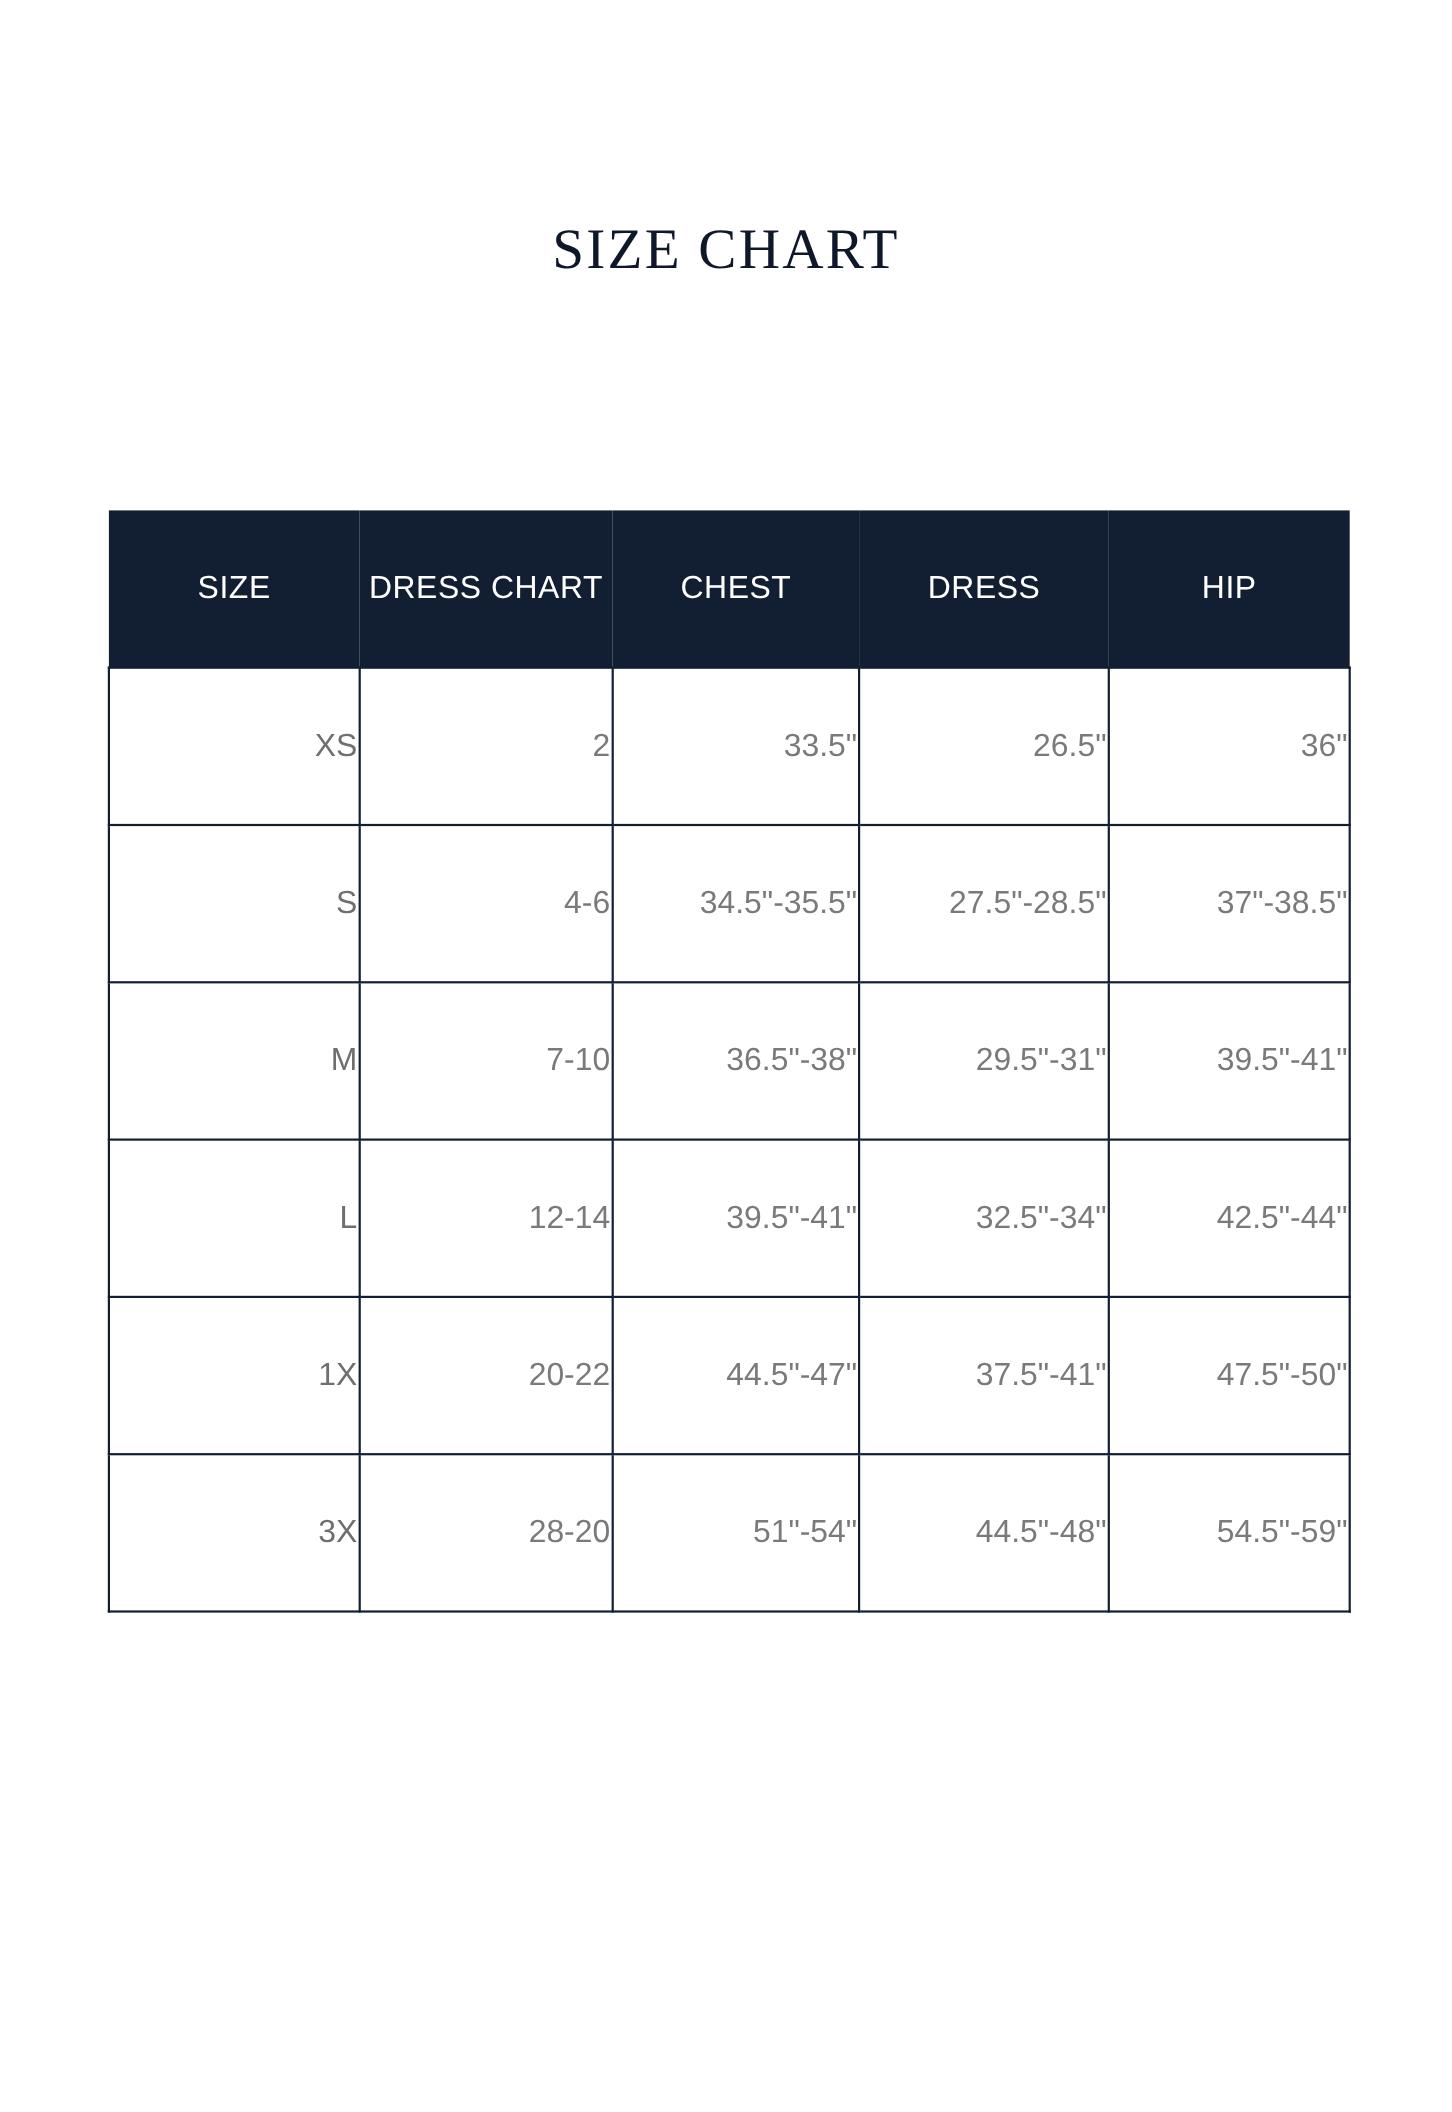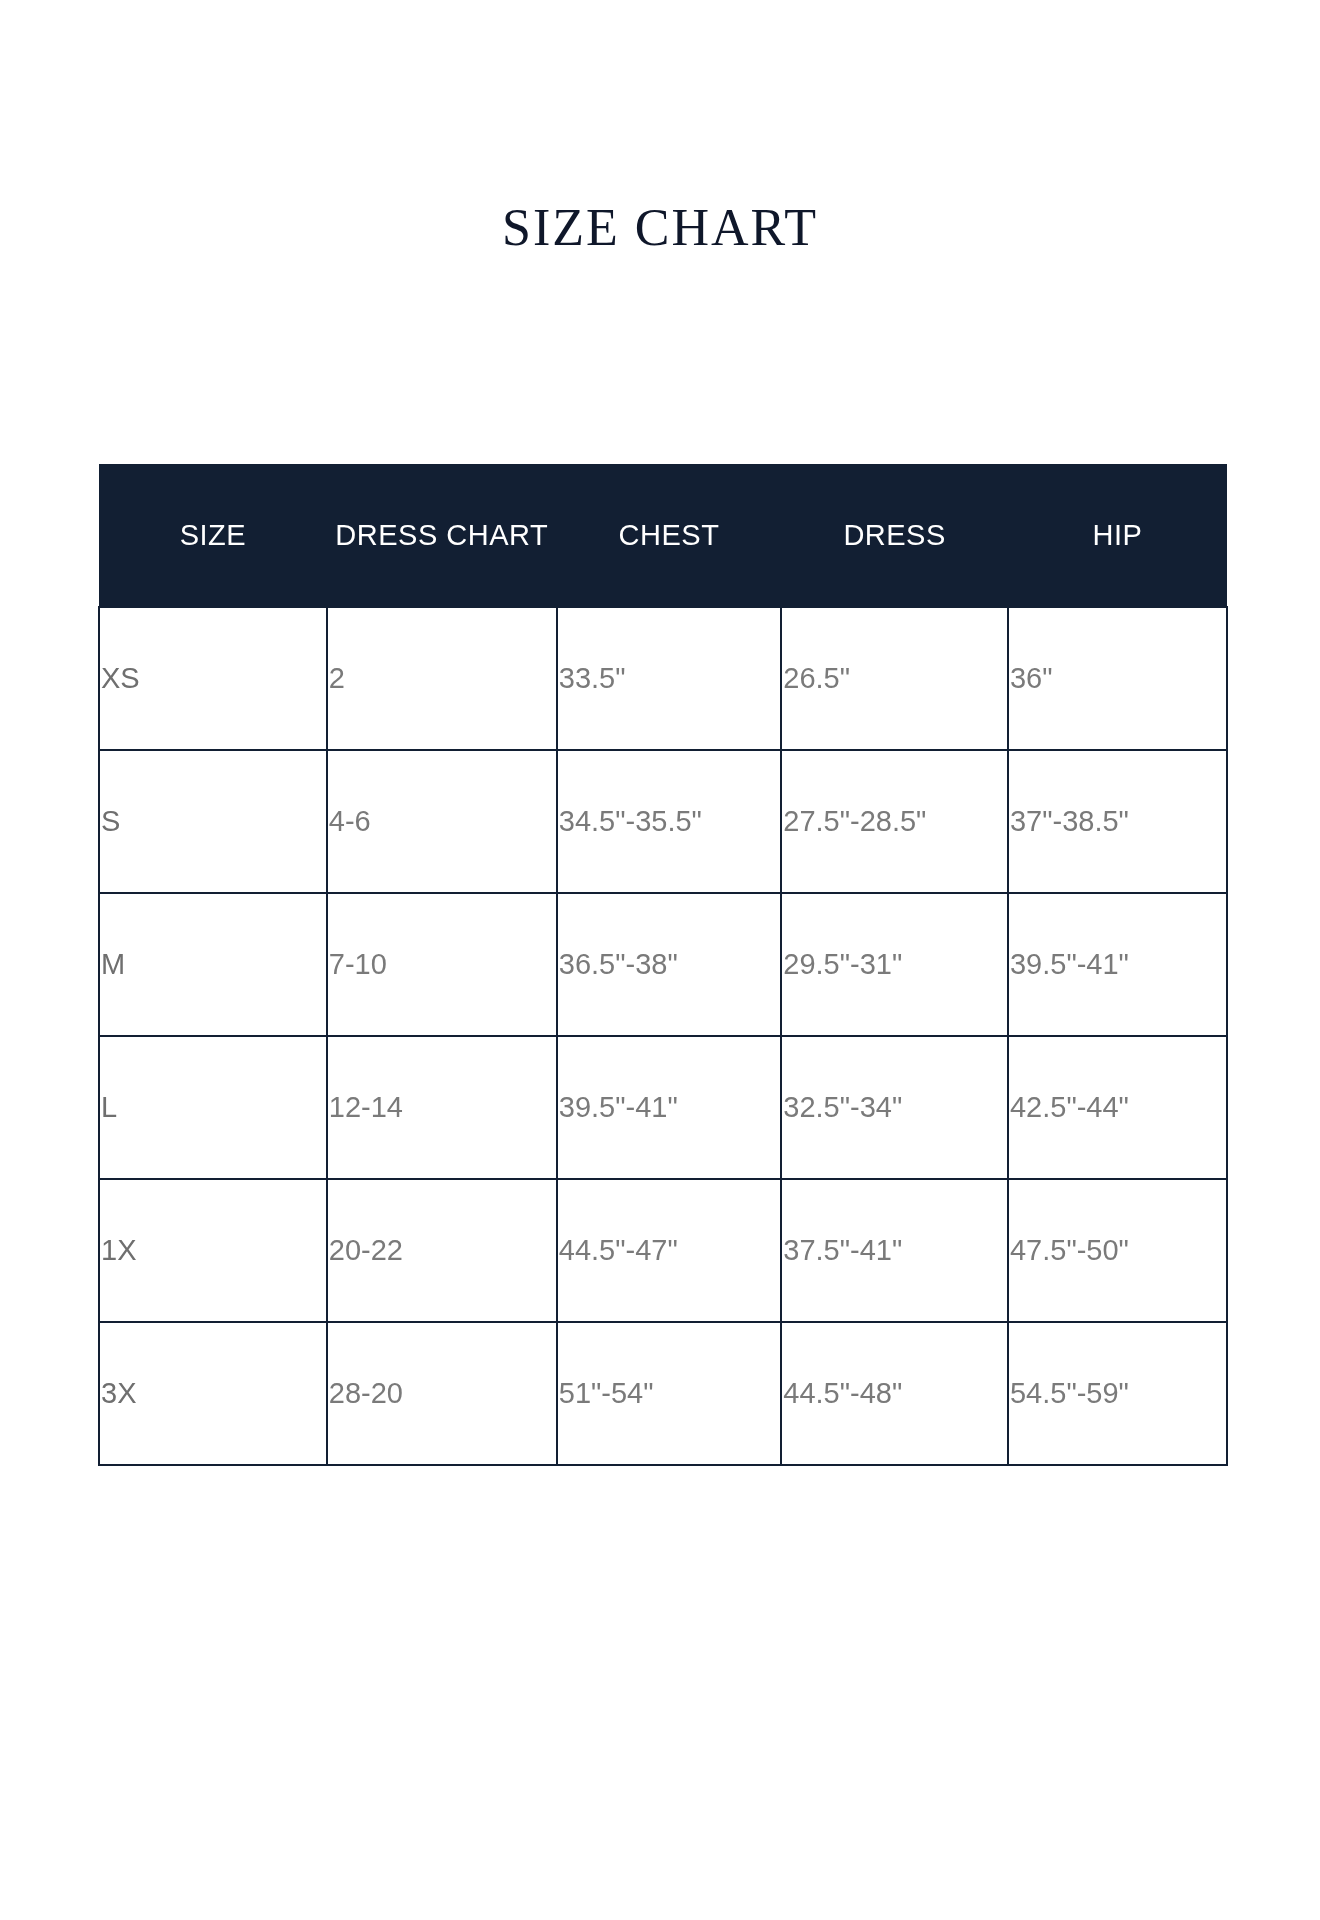--- a/index.html
+++ b/index.html
@@ -50,21 +50,21 @@
     font-weight: 400;
     letter-spacing: 0.5px;
     height: 140px;
     vertical-align: middle;
     text-align: center;
     border: none;
   }
   table.size-chart tbody td {
     border: 2px solid #121f33;
     height: 139px;
-    text-align: left;
+    text-align: right;
     vertical-align: middle;
     font-size: 29px;
     color: #7a7a7a;
     font-weight: 400;
     background: #ffffff;
   }
   table.size-chart tbody tr td:first-child {
     color: #6f6f6f;
   }
   col.c1 { width: 208px; }

